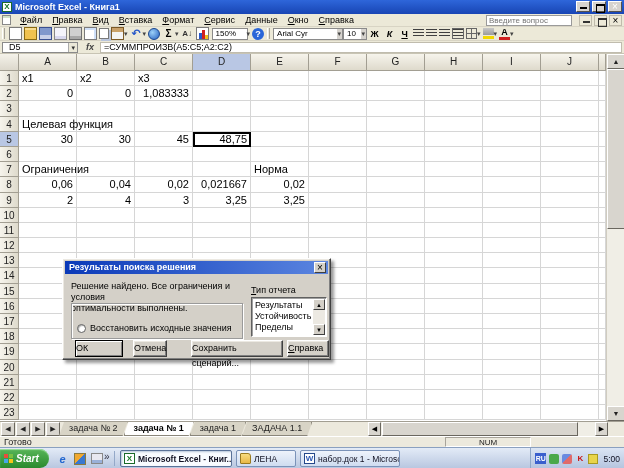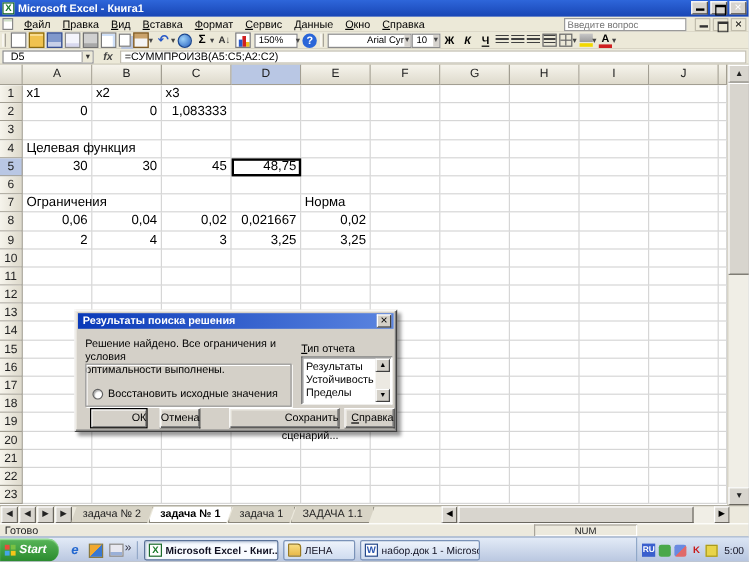--- a/index.html
+++ b/index.html
@@ -16,21 +16,21 @@
   .wbtn-max::before{content:"";position:absolute;left:3px;top:2px;width:7px;height:6px;border:1px solid #000;border-top-width:2px;}
   .wbtn-close::before{content:"×";position:absolute;left:0;top:0;width:100%;text-align:center;font-size:10px;line-height:10px;}
 
   
   .menubar{position:absolute;left:0;top:14px;width:624px;height:13px;background:#ece9d8;border-bottom:1px solid #d8d4c4;display:flex;align-items:center;padding-left:2px;}
   .sheet-icon{width:9px;height:10px;background:#fff;border:1px solid #888;box-shadow:inset 0 2px 0 #cfe0c8;margin-right:4px;}
   #menu-items{display:flex;}
   .menu-item{padding:0 5px;font-size:9px;line-height:12px;}
   .fl{display:inline-block;}
   .fl::first-letter{text-decoration:underline;}
-  .ask-box{position:absolute;right:52px;top:1px;width:102px;height:11px;border:1px solid #9a9a9a;background:#fff;font-size:8px;color:#666;padding:0 2px;}
+  .ask-box{position:absolute;right:52px;top:1px;width:86px;height:11px;border:1px solid #9a9a9a;background:#fff;font-size:8px;color:#666;padding:0 2px;}
   .menu-winbtns{position:absolute;right:2px;top:1px;display:flex;gap:2px;}
   .mwb{width:13px;height:11px;background:#ece9d8;border:1px solid #c0bcac;position:relative;}
   .mwb.wbtn-min::before{background:#333;}
   .mwb.wbtn-max::before{border-color:#333;}
 
   
   .toolbar{position:absolute;left:0;top:27px;width:624px;height:14px;background:#ece9d8;display:flex;align-items:center;border-bottom:1px solid #d8d4c4;}
   .grip{width:3px;height:11px;border-left:1px solid #fff;border-right:1px solid #a8a49a;margin:0 3px 0 2px;}
   #std-icons,#fmt-icons{display:flex;align-items:center;}
   .tbi{width:13px;height:13px;margin:0 1px;display:flex;align-items:center;justify-content:center;font-size:9px;}
@@ -43,21 +43,21 @@
   .i-preview{background:#fff;border:1px solid #7a7a7a;box-shadow:inset -2px 2px 0 #cfe0f8;}
   .i-copy{background:#fff;border:1px solid #7a7a7a;box-shadow:2px 2px 0 #b8c4dc;width:10px;height:11px;}
   .i-paste{background:#caa26a;border:1px solid #7c5a26;box-shadow:inset 0 -7px 0 #f4f4f4;}
   .i-undo{color:#2858c8;font-weight:bold;font-size:11px;}
   .i-link{background:radial-gradient(circle at 35% 35%,#9cd0f8,#2460c0);border-radius:50%;border:1px solid #1a4690;width:12px;height:12px;}
   .i-sum{font-weight:bold;font-size:10px;}
   .i-sort{font-size:8px;font-weight:bold;color:#333;}
   .i-chart{border:1px solid #7a7a7a;background-color:#fff;background-image:linear-gradient(#2858c8,#2858c8),linear-gradient(#d02020,#d02020),linear-gradient(#f0c020,#f0c020);background-size:3px 6px,3px 9px,3px 4px;background-position:2px 5px,5px 2px,8px 7px;background-repeat:no-repeat;}
   .i-help{background:#2a66d8;color:#fff;border-radius:50%;font-weight:bold;font-size:9px;width:12px;height:12px;}
   .zoom-box{width:36px;height:12px;background:#fff;border:1px solid #8a8a8a;font-size:8px;line-height:10px;padding-left:3px;margin-left:2px;}
-  .font-box{width:70px;height:12px;background:#fff;border:1px solid #8a8a8a;font-size:8px;line-height:10px;padding-left:3px;display:flex;justify-content:flex-end;}
+  .font-box{width:70px;height:12px;background:#fff;border:1px solid #8a8a8a;font-size:8px;line-height:10px;padding-left:3px;display:flex;justify-content:space-between;}
   .size-box{width:24px;height:12px;background:#fff;border:1px solid #8a8a8a;font-size:8px;line-height:10px;padding-left:3px;display:flex;justify-content:space-between;}
   .box-dd{font-size:7px;color:#444;background:#d6d3ce;padding:0 1px;}
   .f-b{font-weight:bold;}
   .f-i{font-style:italic;font-weight:bold;}
   .f-u{text-decoration:underline;font-weight:bold;}
   .al{width:11px;height:9px;background:repeating-linear-gradient(to bottom,#404040 0 1px,transparent 1px 3px);}
   .al.m{border:1px solid #666;width:12px;height:11px;}
   .i-borders{width:11px;height:11px;border:1px solid #666;background:linear-gradient(#666,#666) center/100% 1px no-repeat,linear-gradient(#666,#666) center/1px 100% no-repeat;}
   .i-fill{width:11px;height:11px;background:linear-gradient(#c8c8c8,#9a9a9a) top/11px 7px no-repeat,linear-gradient(#f2d800,#f2d800) bottom/11px 3px no-repeat;}
   .i-fontcolor{font-weight:bold;font-size:9px;line-height:8px;border-bottom:3px solid #d02020;height:12px;width:11px;}
@@ -145,21 +145,21 @@
   .list-scroll{position:absolute;right:1px;top:1px;bottom:1px;width:12px;background:#ece9e2;}
   .ls-btn{position:absolute;left:0;width:12px;height:11px;background:#d4d0c8;border:1px solid;border-color:#fff #404040 #404040 #fff;font-size:6px;text-align:center;line-height:10px;}
   .ls-up{top:0;}.ls-down{bottom:0;}
   .groupbox{position:absolute;left:8px;top:44px;width:172px;height:36px;border:1px solid #9a9a9a;box-shadow:inset 1px 1px 0 #fff,1px 1px 0 #fff;}
   .radio-row{position:absolute;left:14px;display:flex;align-items:center;gap:4px;font-size:9px;}
   .radio-row.r1{top:49px;}
   .radio-row.r2{top:64px;}
   .rcirc{width:9px;height:9px;border-radius:50%;background:#fff;border:1px solid #606060;box-shadow:inset 1px 1px 1px #b0b0b0;position:relative;flex:none;}
   .rcirc.checked::after{content:"";position:absolute;left:2px;top:2px;width:3px;height:3px;border-radius:50%;background:#000;}
   .rlabel.focus{border:1px dotted #000;padding:0 1px;}
-  .dbtn{position:absolute;top:81px;height:17px;background:#d4d0c8;border:1px solid;border-color:#fff #404040 #404040 #fff;box-shadow:inset -1px -1px 0 #808080,inset 1px 1px 0 #ece9e2;font-size:9px;text-align:right;line-height:15px;}
+  .dbtn{position:absolute;top:81px;height:17px;background:#d4d0c8;border:1px solid;border-color:#fff #404040 #404040 #fff;box-shadow:inset -1px -1px 0 #808080,inset 1px 1px 0 #ece9e2;font-size:9px;text-align:left;line-height:15px;}
   .dbtn.default{border-color:#000;box-shadow:inset 1px 1px 0 #fff,inset -1px -1px 0 #808080;}
   .db-ok{left:12px;width:48px;}
   .db-cancel{left:70px;width:34px;}
   .db-scenario{left:128px;width:92px;}
   .db-help{left:224px;width:42px;}
 </style>
 </head>
 <body>
 
 <div id="screen">

